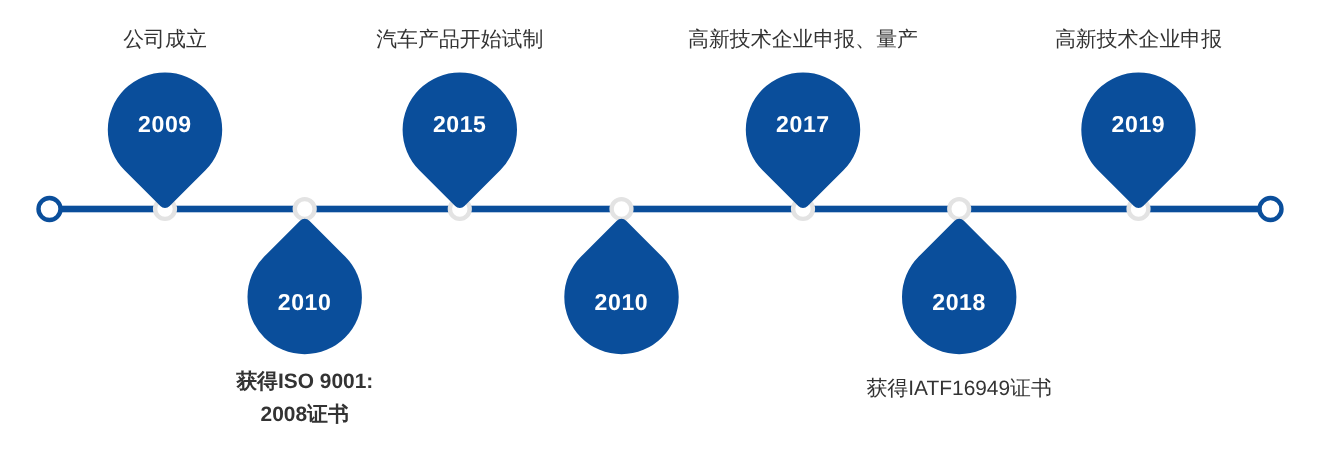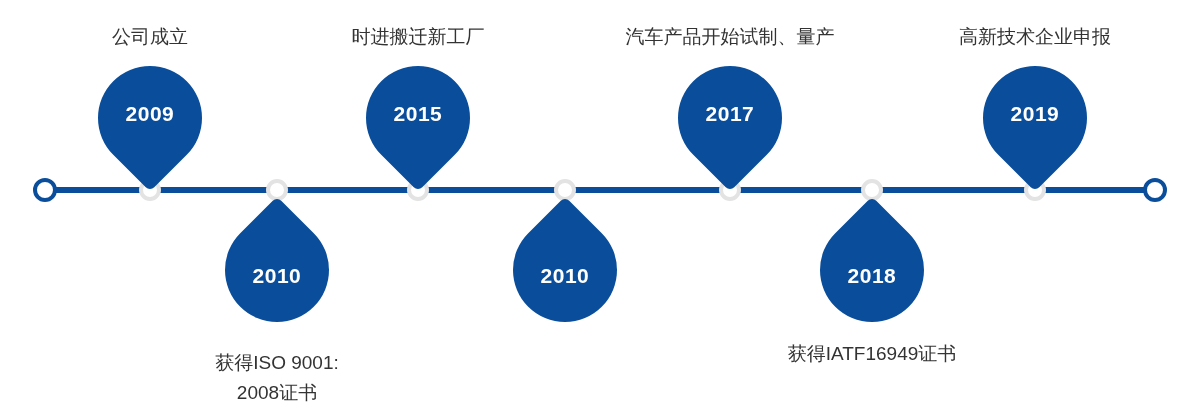--- a/index.html
+++ b/index.html
@@ -111,33 +111,33 @@
   <div class="axis-node mid" style="left:1024px; top:179px;"></div>
 
   <div class="caption above" style="left:150px; top:22px; width:300px;">公司成立</div>
   <div class="pin down" style="left:98px; top:66px;">
     <span class="pin-year">2009</span>
   </div>
 
   <div class="pin up" style="left:225px; top:218px;">
     <span class="pin-year">2010</span>
   </div>
-  <div class="caption below" style="left:277px; top:348px; width:300px;">获得ISO 9001:
+  <div class="caption below" style="left:277px; top:333px; width:300px;font-weight:bold;">获得ISO 9001:
 2008证书</div>
 
-  <div class="caption above" style="left:418px; top:22px; width:320px;">时进搬迁新工厂</div>
+  <div class="caption above" style="left:418px; top:22px; width:320px;">汽车产品开始试制</div>
   <div class="pin down" style="left:366px; top:66px;">
     <span class="pin-year">2015</span>
   </div>
 
   <div class="pin up" style="left:513px; top:218px;">
     <span class="pin-year">2010</span>
   </div>
 
-  <div class="caption above" style="left:730px; top:22px; width:400px;">汽车产品开始试制、量产</div>
+  <div class="caption above" style="left:730px; top:22px; width:400px;">高新技术企业申报、量产</div>
   <div class="pin down" style="left:678px; top:66px;">
     <span class="pin-year">2017</span>
   </div>
 
   <div class="pin up" style="left:820px; top:218px;">
     <span class="pin-year">2018</span>
   </div>
   <div class="caption below" style="left:872px; top:339px; width:340px;">获得IATF16949证书</div>
 
   <div class="caption above" style="left:1035px; top:22px; width:340px;">高新技术企业申报</div>

